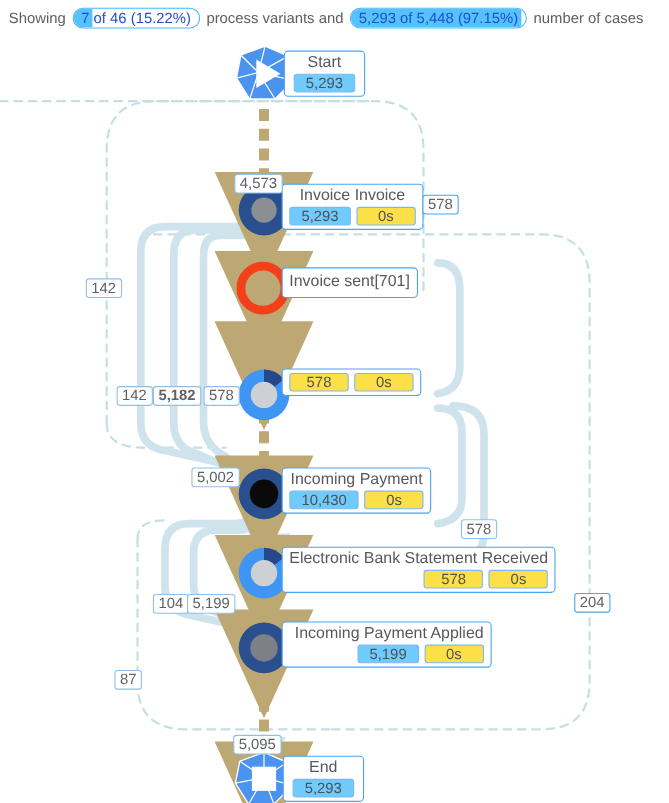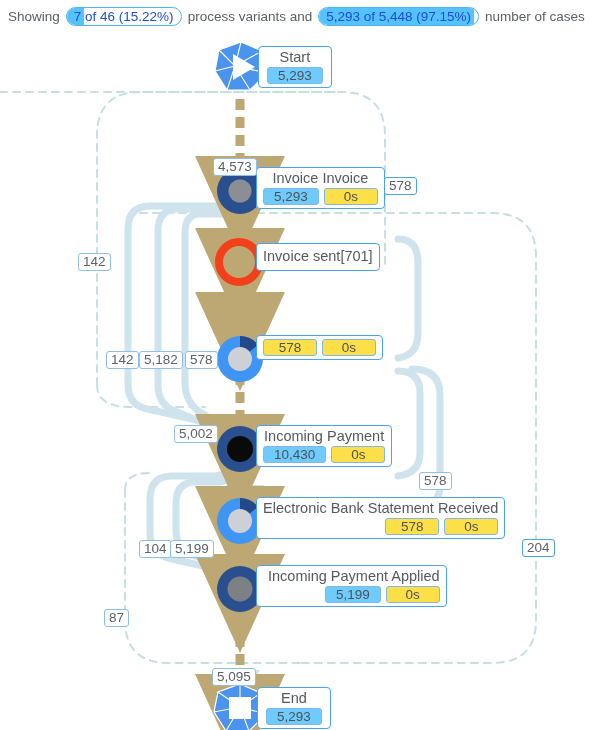--- a/index.html
+++ b/index.html
@@ -258,21 +258,21 @@
           <span class="met hl">5,293</span>
         </div>
       </div>
     </div>
 
     <div class="elabel" style="left:213px; top:85px;margin-top:40px;">4,573</div>
     <div class="elabel sel" style="left:384px; top:144px;">578</div>
 
     <div class="elabel" style="left:78px; top:220px;">142</div>
     <div class="elabel" style="left:106px; top:318px;">142</div>
-    <div class="elabel" style="left:139px; top:318px;">5,182</div>
+    <div class="elabel" style="left:139px; top:318px;font-weight:bold;">5,182</div>
     <div class="elabel" style="left:185px; top:318px;">578</div>
     <div class="elabel" style="left:174px; top:392px;">5,002</div>
 
     <div class="elabel" style="left:419px; top:439px;">578</div>
     <div class="elabel sel" style="left:522px; top:506px;">204</div>
 
     <div class="elabel" style="left:139px; top:507px;">104</div>
     <div class="elabel" style="left:170px; top:507px;">5,199</div>
     <div class="elabel" style="left:104px; top:576px;">87</div>
     <div class="elabel" style="left:212px; top:635px;">5,095</div>

